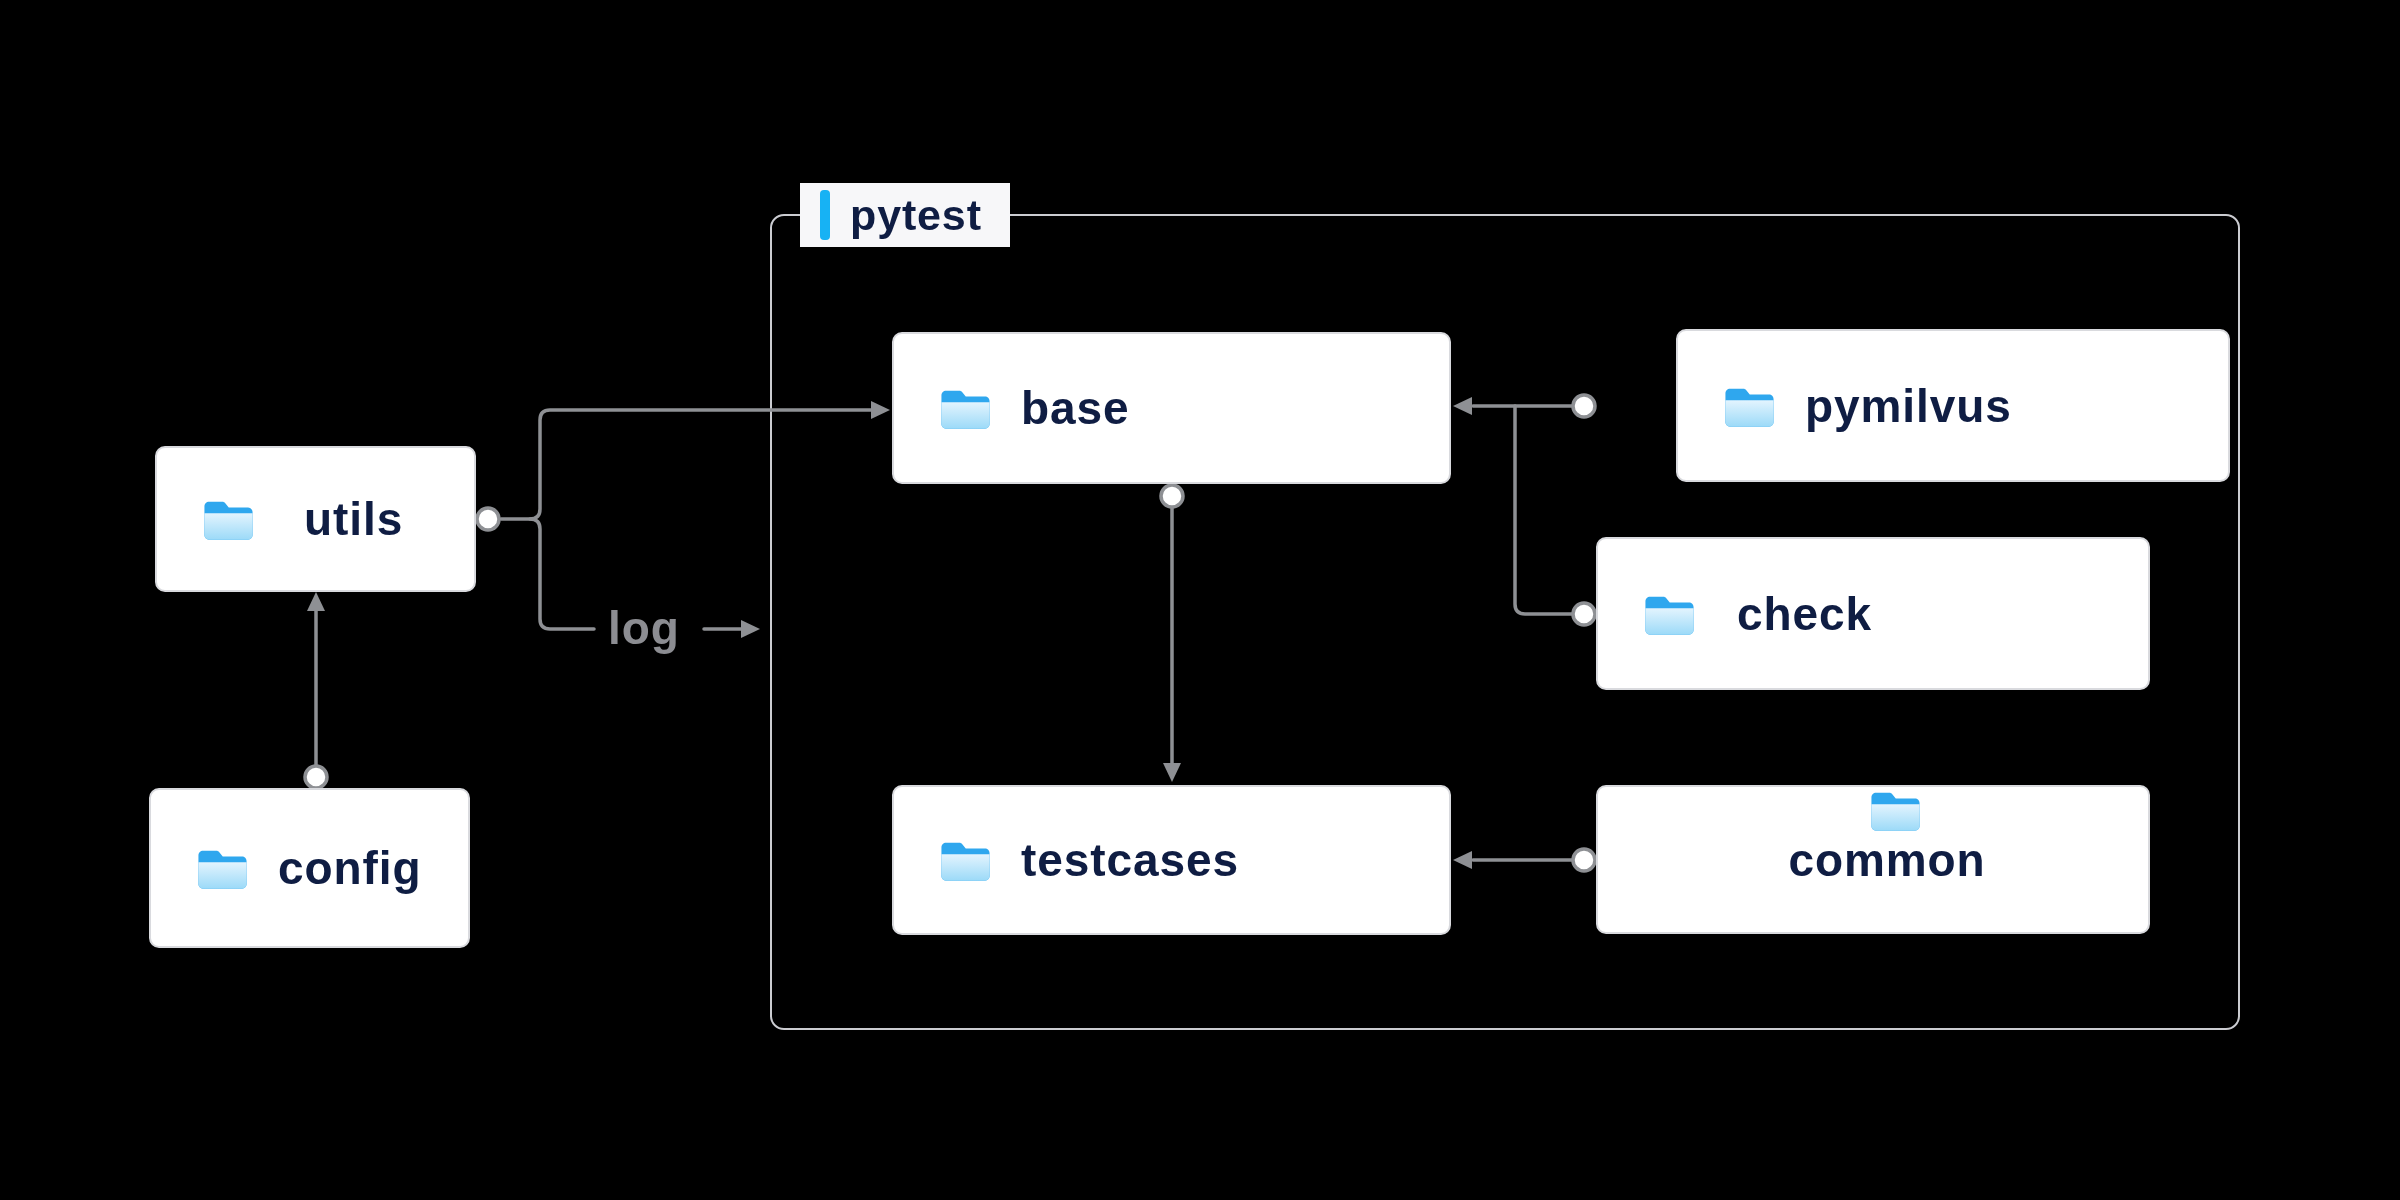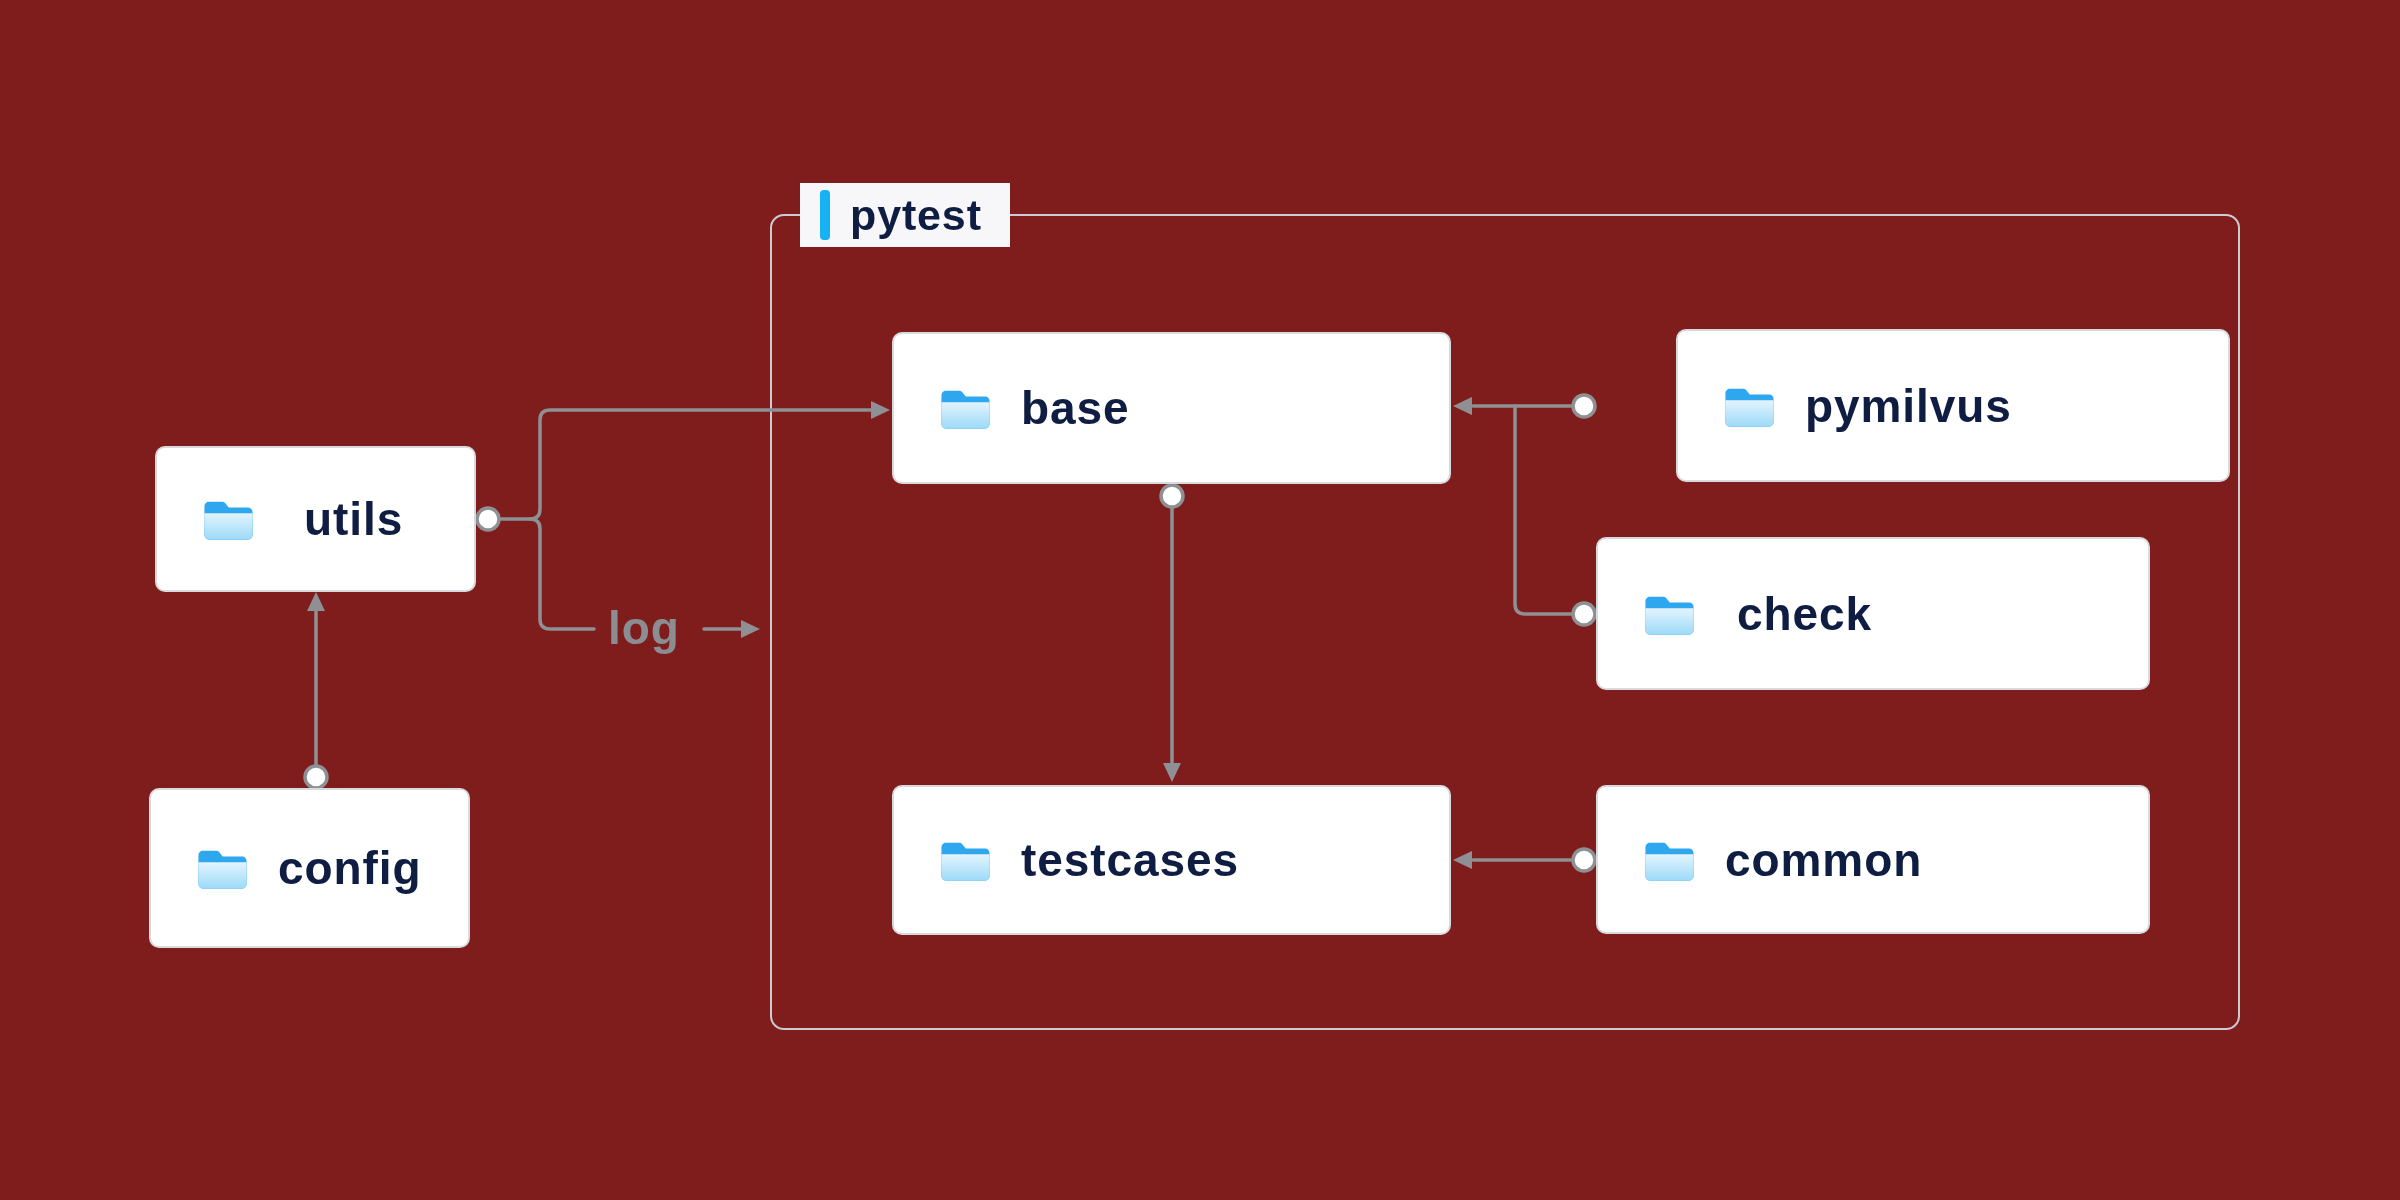--- a/index.html
+++ b/index.html
@@ -1,21 +1,21 @@
 <!DOCTYPE html>
 <html><head>
 <meta charset="utf-8">
 <style>
   html, body { margin: 0; padding: 0; }
   body { background: #f7f7f9; }
   .canvas {
     position: relative;
     width: 2400px;
     height: 1200px;
-    background: #7f1d1d;
+    background: #000000;
     overflow: hidden;
     font-family: "Liberation Sans", sans-serif;
   }
   .container-box {
     position: absolute;
     left: 770px; top: 214px; width: 1470px; height: 816px;
     border: 2px solid #cbccd1;
     border-radius: 14px;
     box-sizing: border-box;
     z-index: 1;
@@ -160,20 +160,20 @@
     <span class="label">check</span>
   </div>
 
   <div class="node" style="left:892px; top:785px; width:559px; height:150px;">
     <svg class="folder-svg" viewBox="0 0 48 40">
         <use href="#folderShape"></use>
       </svg>
     <span class="label">testcases</span>
   </div>
 
-  <div class="node" style="left:1596px; top:785px; width:554px; height:149px;">
+  <div class="node" style="left:1596px; top:785px; width:554px; height:149px;flex-direction:column;">
     <svg class="folder-svg" viewBox="0 0 48 40">
         <use href="#folderShape"></use>
       </svg>
     <span class="label">common</span>
   </div>
 
 </div>
 
 </body></html>

